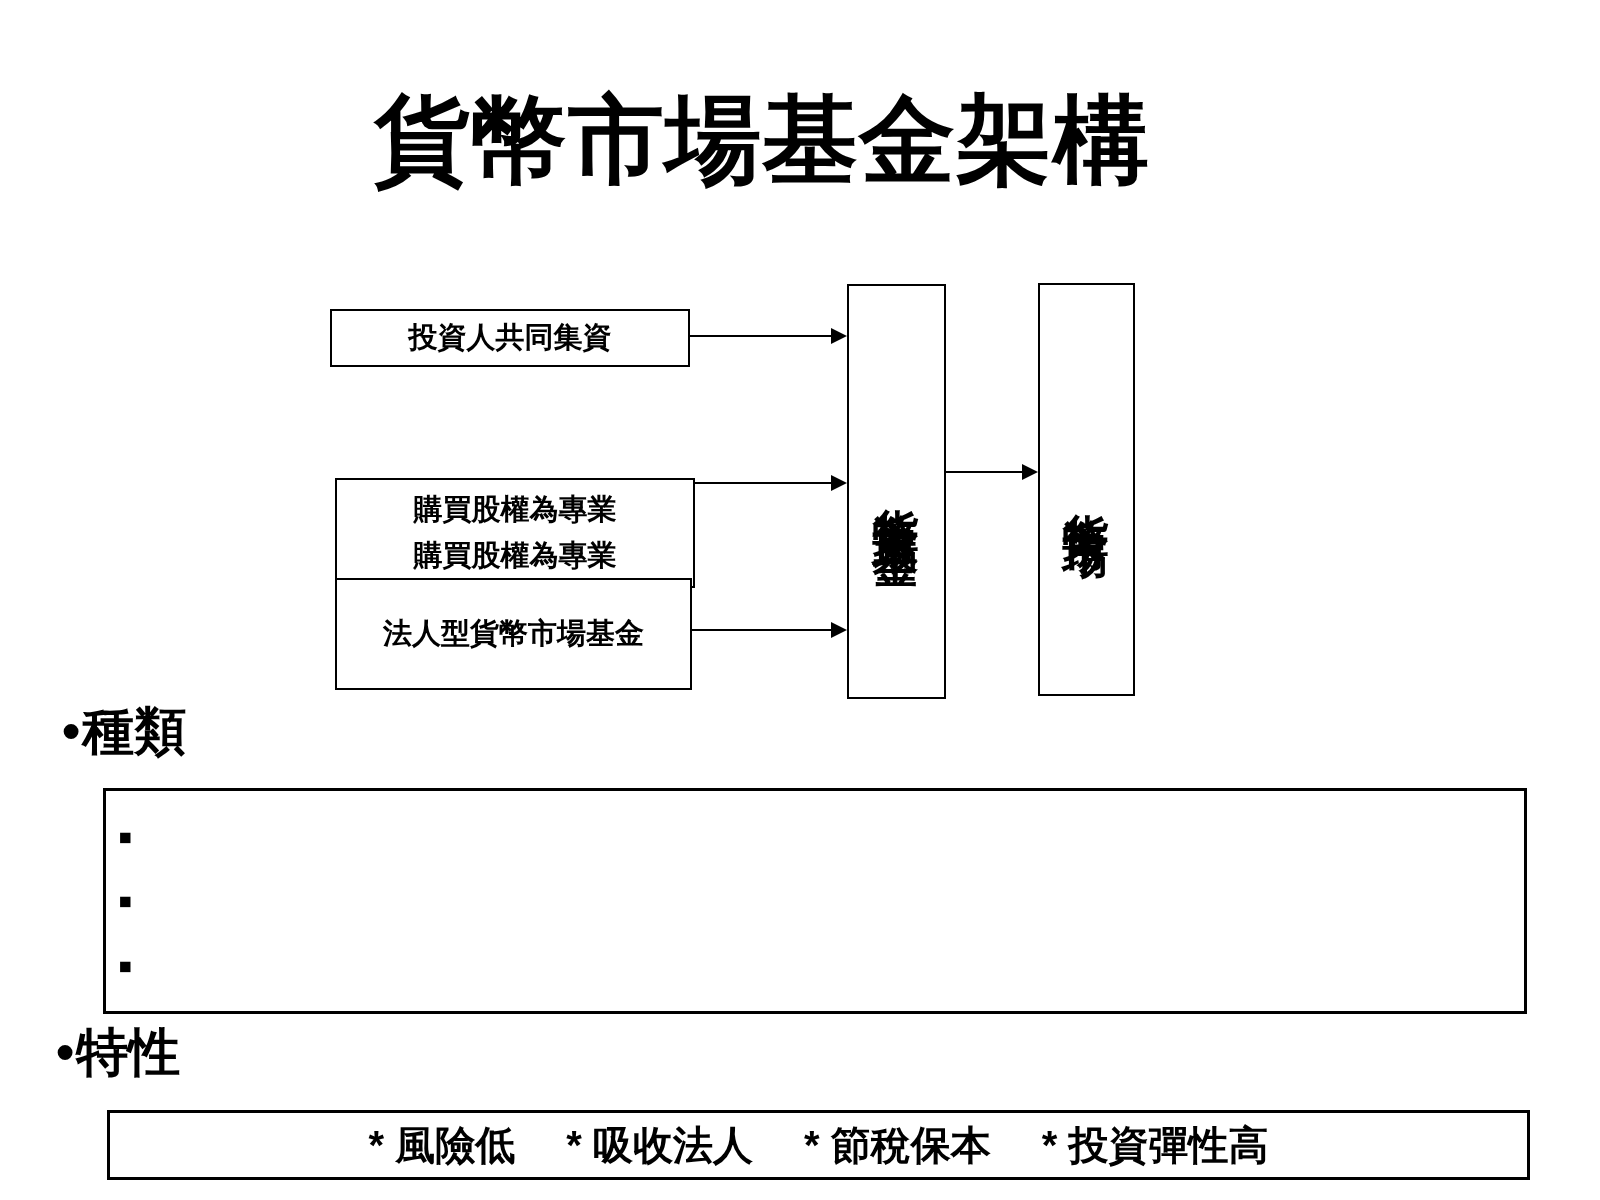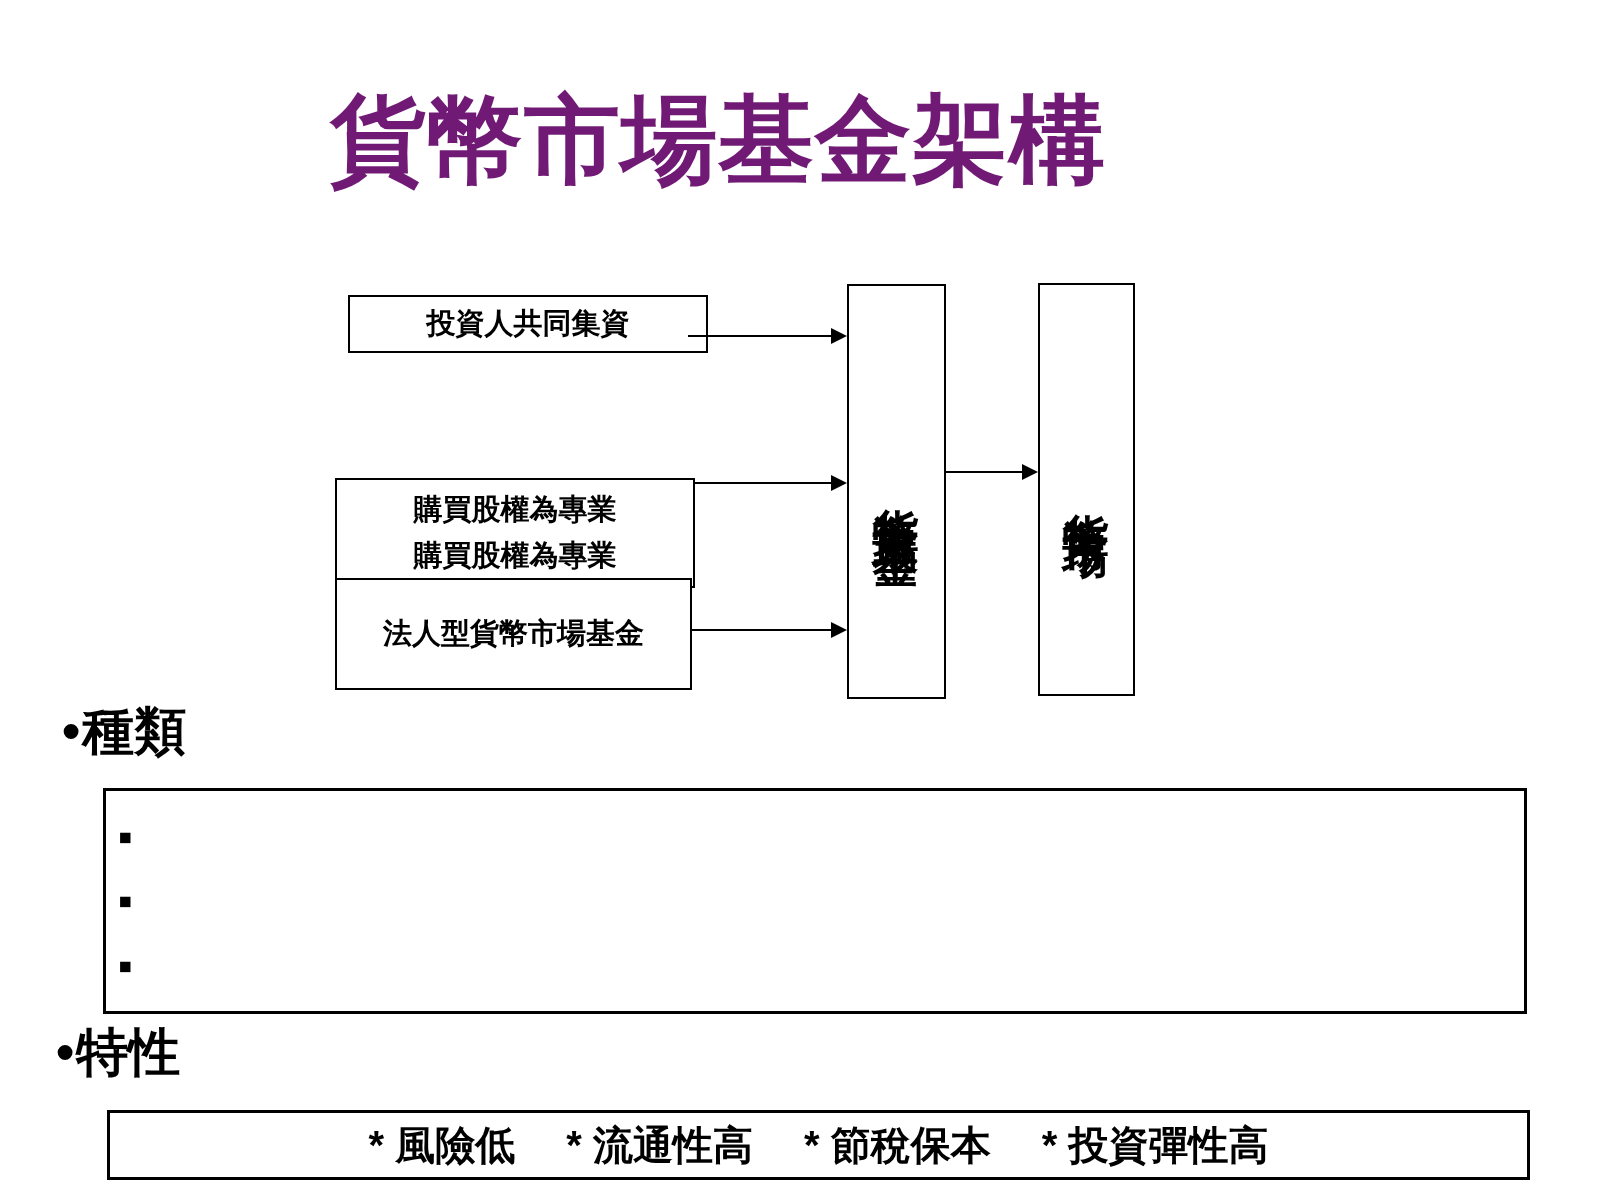--- a/index.html
+++ b/index.html
@@ -34,21 +34,21 @@
     background: #fff;
     display: flex;
     flex-direction: column;
     justify-content: space-evenly;
     align-items: center;
     text-align: center;
     font-weight: bold;
     font-size: 29px;
     line-height: 1.1;
   }
-  .srcbox-1 { left: 330px; top: 295px; width: 356px; height: 54px; margin-left: 18px; }
+  .srcbox-1 { left: 330px; top: 309px; width: 356px; height: 54px; }
   .srcbox-2 { left: 335px; top: 432px; width: 356px; height: 106px; margin-top: 46px; }
   .srcbox-3 { left: 335px; top: 578px; width: 353px; height: 108px; }
 
   
   .vbox {
     position: absolute;
     border: 2px solid #000;
     background: #fff;
     display: flex;
     justify-content: center;
@@ -138,21 +138,21 @@
     font-weight: bold;
     font-size: 40px;
     white-space: pre;
   }
 </style>
 </head>
 <body>
 
 <div class="slide">
 
-  <div class="title" style="color: #701a75;">貨幣市場基金架構</div>
+  <div class="title" style="color: #000000; margin-left: 44px;">貨幣市場基金架構</div>
 
   <div>
 
     <div class="srcbox srcbox-1">
       <span>投資人共同集資</span>
     </div>
 
     <div class="srcbox srcbox-2">
       <span>購買股權為專業</span>
       <span>購買股權為專業</span>
@@ -200,16 +200,16 @@
       <span class="sq">▪</span>
     </div>
   </div>
 
   <div class="heading heading-traits">
     <span class="dot">•</span>
     <span>特性</span>
   </div>
 
   <div class="traits-box">
-    <span>* 風險低　 * 流通性高　 * 節稅保本　 * 投資彈性高</span>
+    <span>* 風險低　 * 吸收法人　 * 節稅保本　 * 投資彈性高</span>
   </div>
 
 </div>
 
 </body></html>

